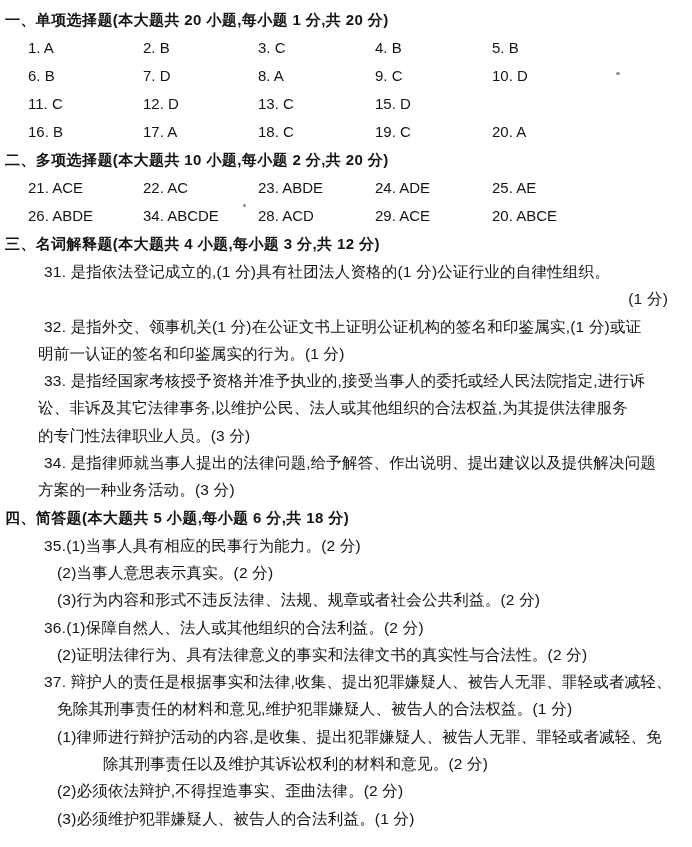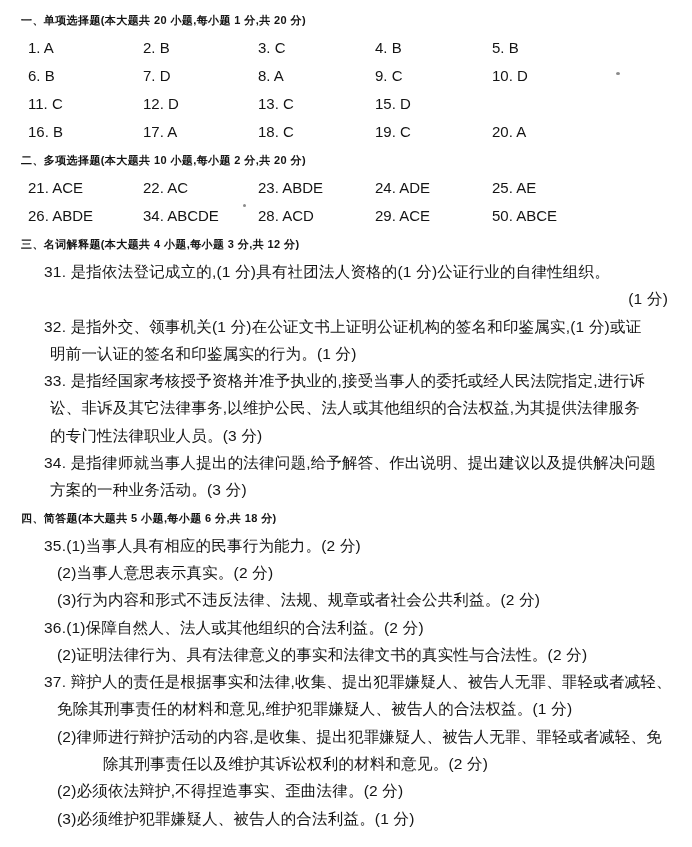--- a/index.html
+++ b/index.html
@@ -12,25 +12,25 @@
     width: 692px;
     height: 847px;
     background: #ffffff;
     color: #141414;
     font-family: "Liberation Sans", sans-serif;
     overflow: hidden;
     box-sizing: border-box;
     padding-top: 6px;
   }
   .heading {
-    font-size: 11px;
+    font-size: 15px;
     font-weight: bold;
     line-height: 28px;
     height: 28px;
-    padding-left: 21px;
+    padding-left: 5px;
     letter-spacing: 0.4px;
     white-space: nowrap;
     overflow: hidden;
   }
   .answer-row {
     display: flex;
     line-height: 28px;
     height: 28px;
     padding-left: 28px;
     font-size: 15px;
@@ -44,21 +44,21 @@
   .tline {
     font-size: 15.5px;
     line-height: 27.3px;
     height: 27.3px;
     letter-spacing: 0.2px;
     white-space: nowrap;
     overflow: hidden;
     padding-left: 28px;
   }
   .l-item  { padding-left: 44px; }
-  .l-cont  { padding-left: 50px; }
+  .l-cont  { padding-left: 38px; }
   .l-sub   { padding-left: 57px; }
   .l-sub2  { padding-left: 103px; }
   .l-right { text-align: right; padding-right: 24px; }
   .speck {
     position: absolute;
     background: #8a8a8a;
     border-radius: 50%;
   }
   .speck-a { left: 616px; top: 72px; width: 4px; height: 3px; }
   .speck-b { left: 243px; top: 204px; width: 3px; height: 3px; }
@@ -103,21 +103,21 @@
     <span class="answer-cell">22. AC</span>
     <span class="answer-cell">23. ABDE</span>
     <span class="answer-cell">24. ADE</span>
     <span class="answer-cell">25. AE</span>
   </div>
   <div class="answer-row">
     <span class="answer-cell">26. ABDE</span>
     <span class="answer-cell">34. ABCDE</span>
     <span class="answer-cell">28. ACD</span>
     <span class="answer-cell">29. ACE</span>
-    <span class="answer-cell">50. ABCE</span>
+    <span class="answer-cell">20. ABCE</span>
   </div>
 
   <div class="heading">三、名词解释题(本大题共 4 小题,每小题 3 分,共 12 分)</div>
   <div class="tline l-item">31. 是指依法登记成立的,(1 分)具有社团法人资格的(1 分)公证行业的自律性组织。</div>
   <div class="tline l-right">(1 分)</div>
   <div class="tline l-item">32. 是指外交、领事机关(1 分)在公证文书上证明公证机构的签名和印鉴属实,(1 分)或证</div>
   <div class="tline l-cont">明前一认证的签名和印鉴属实的行为。(1 分)</div>
   <div class="tline l-item">33. 是指经国家考核授予资格并准予执业的,接受当事人的委托或经人民法院指定,进行诉</div>
   <div class="tline l-cont">讼、非诉及其它法律事务,以维护公民、法人或其他组织的合法权益,为其提供法律服务</div>
   <div class="tline l-cont">的专门性法律职业人员。(3 分)</div>
@@ -125,20 +125,20 @@
   <div class="tline l-cont">方案的一种业务活动。(3 分)</div>
 
   <div class="heading">四、简答题(本大题共 5 小题,每小题 6 分,共 18 分)</div>
   <div class="tline l-item">35.(1)当事人具有相应的民事行为能力。(2 分)</div>
   <div class="tline l-sub">(2)当事人意思表示真实。(2 分)</div>
   <div class="tline l-sub">(3)行为内容和形式不违反法律、法规、规章或者社会公共利益。(2 分)</div>
   <div class="tline l-item">36.(1)保障自然人、法人或其他组织的合法利益。(2 分)</div>
   <div class="tline l-sub">(2)证明法律行为、具有法律意义的事实和法律文书的真实性与合法性。(2 分)</div>
   <div class="tline l-item">37. 辩护人的责任是根据事实和法律,收集、提出犯罪嫌疑人、被告人无罪、罪轻或者减轻、</div>
   <div class="tline l-sub">免除其刑事责任的材料和意见,维护犯罪嫌疑人、被告人的合法权益。(1 分)</div>
-  <div class="tline l-sub">(2)律师进行辩护活动的内容,是收集、提出犯罪嫌疑人、被告人无罪、罪轻或者减轻、免</div>
+  <div class="tline l-sub">(1)律师进行辩护活动的内容,是收集、提出犯罪嫌疑人、被告人无罪、罪轻或者减轻、免</div>
   <div class="tline l-sub2">除其刑事责任以及维护其诉讼权利的材料和意见。(2 分)</div>
   <div class="tline l-sub">(2)必须依法辩护,不得捏造事实、歪曲法律。(2 分)</div>
   <div class="tline l-sub">(3)必须维护犯罪嫌疑人、被告人的合法利益。(1 分)</div>
 
   <div class="speck speck-a"></div>
   <div class="speck speck-b"></div>
 </div>
 
 </body></html>

